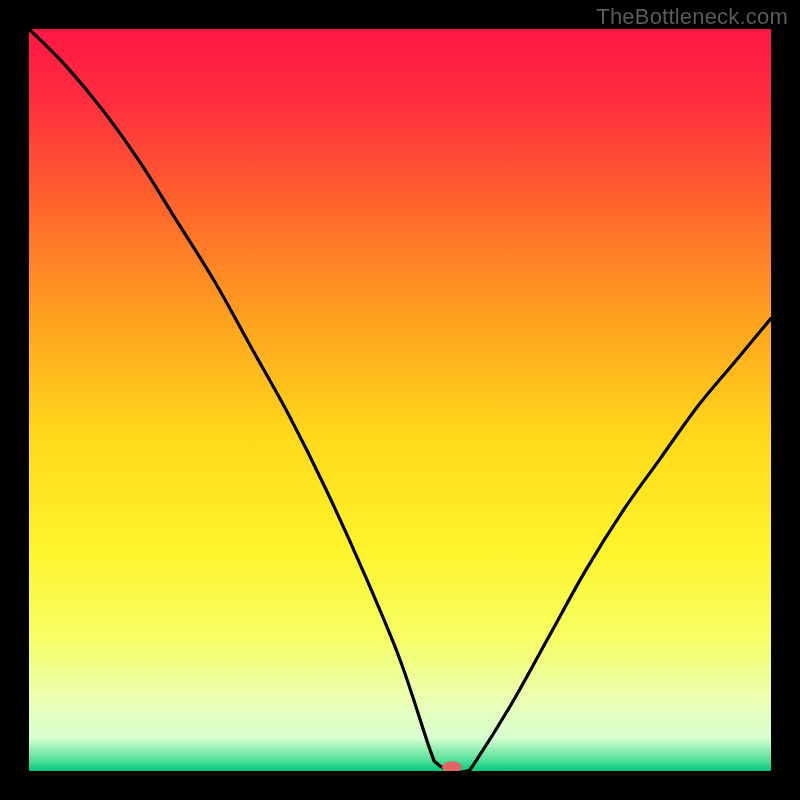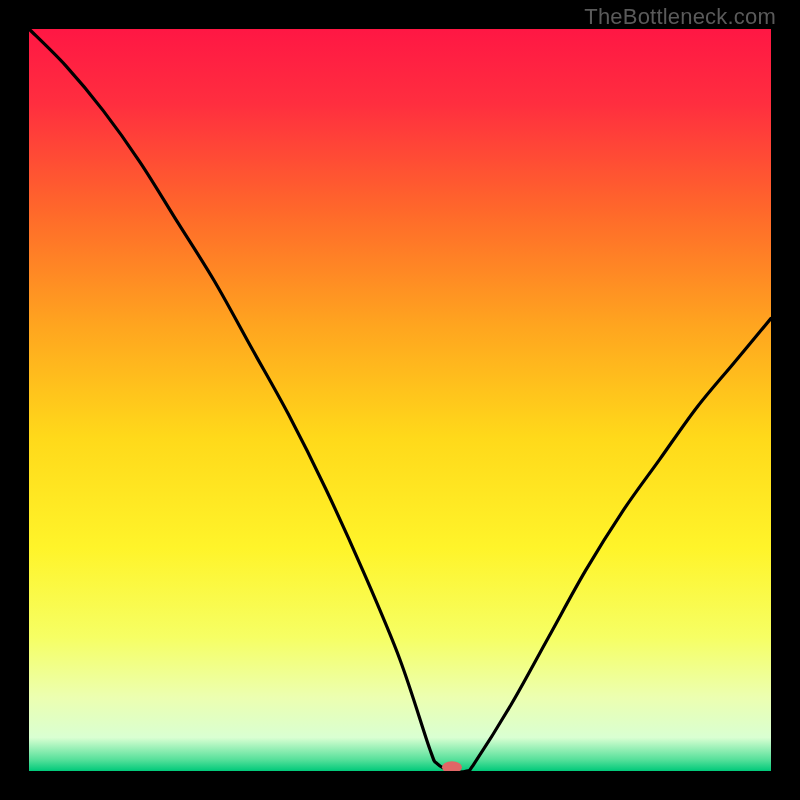--- a/index.html
+++ b/index.html
@@ -14,21 +14,21 @@
     position: absolute;
     left: 0;
     top: 0;
     width: 800px;
     height: 800px;
     box-sizing: border-box;
   }
   .watermark {
     position: absolute;
     top: 4px;
-    right: 24px;
+    right: 12px;
     font-size: 22px;
     color: #5a5a5a;
     font-weight: 500;
     letter-spacing: 0.2px;
   }
   svg {
     display: block;
   }
 </style>
 </head>

